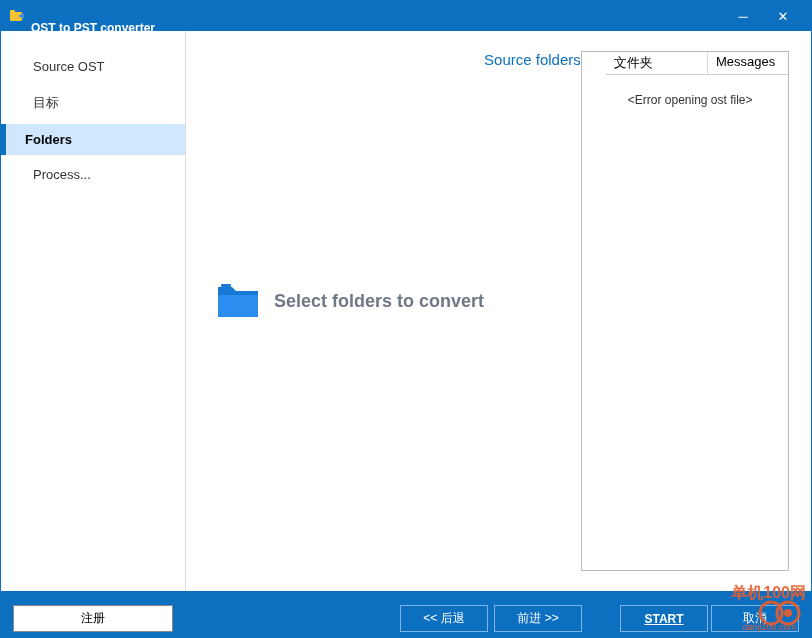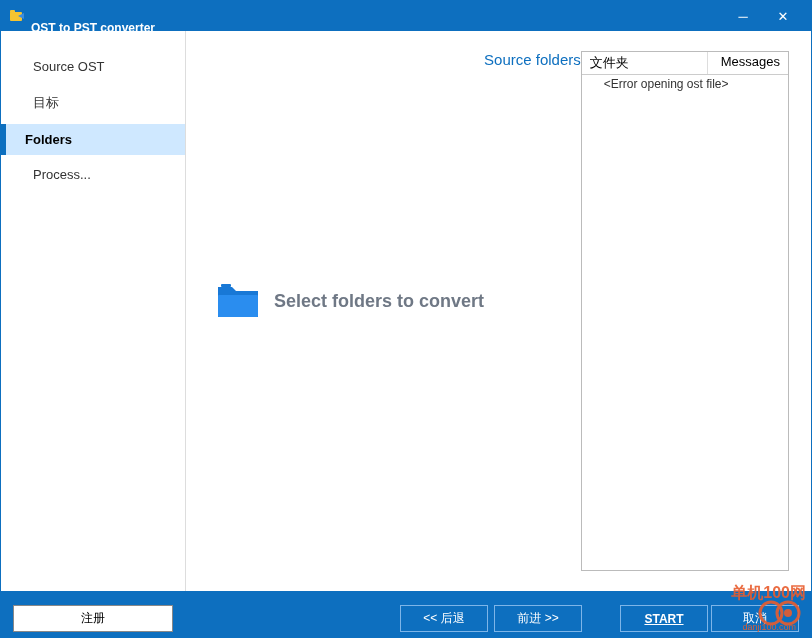--- a/index.html
+++ b/index.html
@@ -104,45 +104,46 @@
       margin-bottom: 4px;
     }
     
     
     .folder-table {
       border: 1px solid #bbb;
       flex: 1;
       display: flex;
       flex-direction: column;
       background: #fff;
+      padding-left: 24px;
     }
     .table-header {
       display: flex;
       background: #fff;
       border-bottom: 1px solid #ccc;
       font-size: 13px;
     }
     .th-folder {
       flex: 1;
       padding: 2px 8px;
       border-right: 1px solid #ddd;
     }
     .th-messages {
       width: 80px;
       padding: 2px 8px;
-      text-align: right;
     }
     .table-body {
       flex: 1;
       overflow: auto;
     }
     .table-row {
       padding: 2px 8px 2px 22px;
       font-size: 12px;
       color: #333;
+      margin-top: 16px;
     }
     
     
     .bottombar {
       height: 55px;
       background: #0d6fbf;
       display: flex;
       align-items: center;
       padding: 0 12px;
       gap: 8px;

